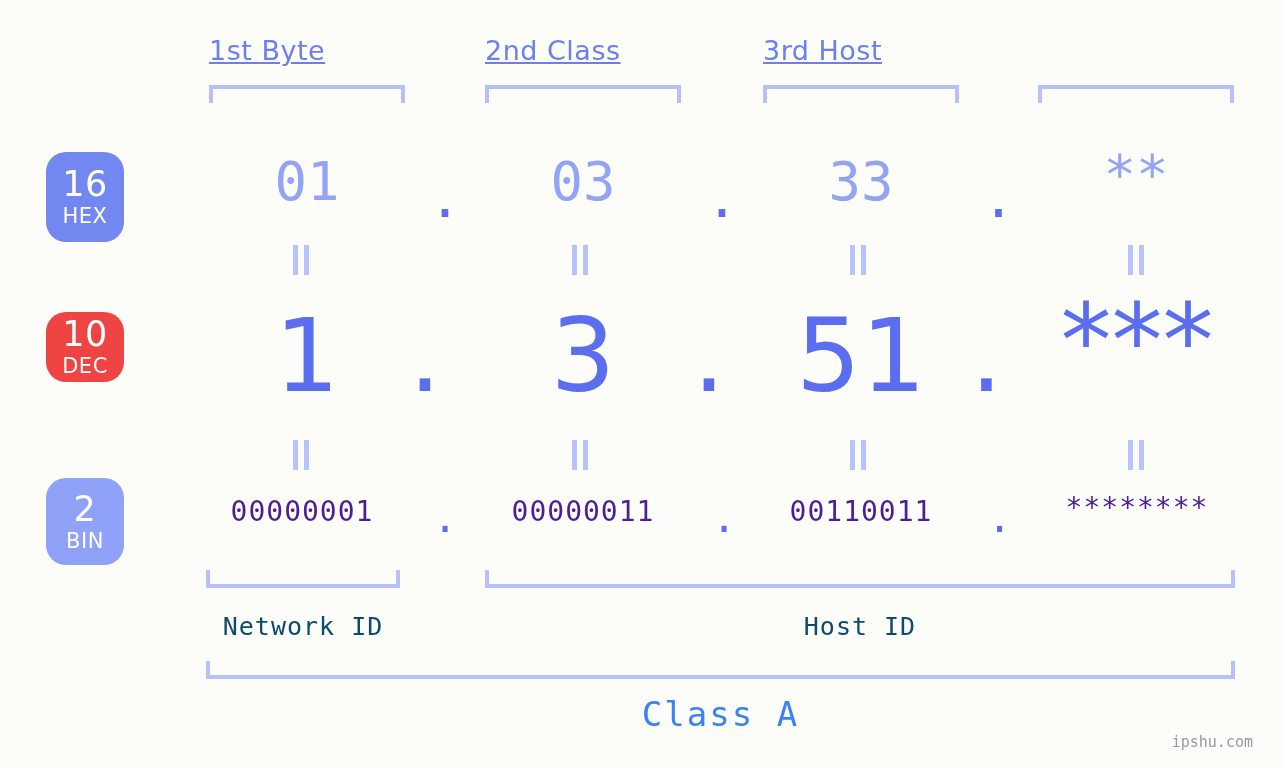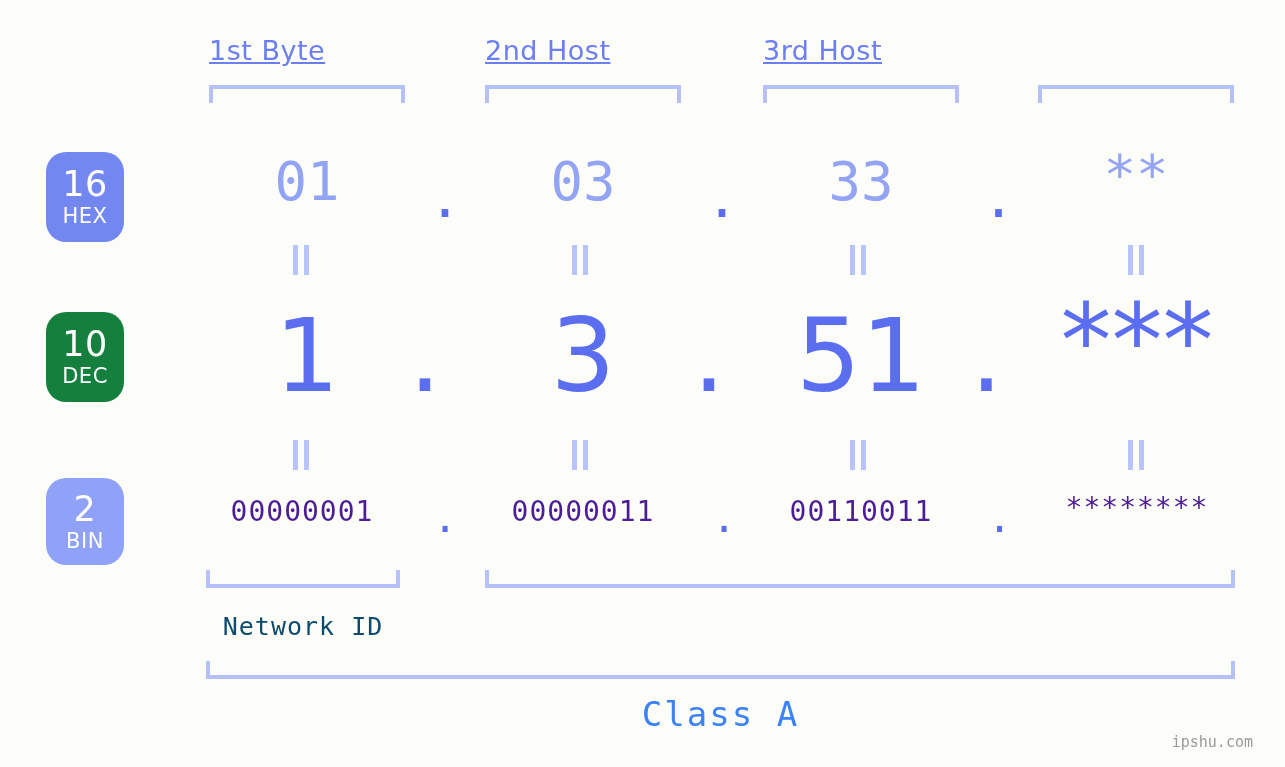--- a/index.html
+++ b/index.html
@@ -168,34 +168,34 @@
     color: #9a9a9a;
     white-space: nowrap;
   }
 </style>
 </head>
 <body>
 
 <div class="stage">
 
   <div class="abs byte-label" style="left:209px; top:35px; width:196px;">1st Byte</div>
-  <div class="abs byte-label" style="left:485px; top:35px; width:196px;">2nd Host</div>
+  <div class="abs byte-label" style="left:485px; top:35px; width:196px;">2nd Class</div>
   <div class="abs byte-label" style="left:763px; top:35px; width:196px;">3rd Host</div>
 
   <div class="abs bracket-top" style="left:209px; top:85px; width:196px;"></div>
   <div class="abs bracket-top" style="left:485px; top:85px; width:196px;"></div>
   <div class="abs bracket-top" style="left:763px; top:85px; width:196px;"></div>
   <div class="abs bracket-top" style="left:1038px; top:85px; width:196px;"></div>
 
   <div class="badge" style="top:152px; height:90px; background:#7287ef;">
     <span class="badge-num">16</span>
     <span class="badge-base">HEX</span>
   </div>
 
-  <div class="badge" style="top:312px; height:90px; background:#15803d;">
+  <div class="badge" style="top:312px; height:70px; background:#ef4444;">
     <span class="badge-num">10</span>
     <span class="badge-base">DEC</span>
   </div>
 
   <div class="badge" style="top:478px; height:87px; background:#8fa2f7;">
     <span class="badge-num">2</span>
     <span class="badge-base">BIN</span>
   </div>
 
   <div class="row-hex">
@@ -268,19 +268,20 @@
     <div class="abs cell-val" style="left:756px; top:498px; width:210px;">00110011</div>
     <div class="abs cell-dot" style="left:960px; top:498px; width:79px;">.</div>
 
     <div class="abs cell-val" style="left:1032px; top:494px; width:210px;">********</div>
   </div>
 
   <div class="abs bracket-bottom" style="left:206px; top:570px; width:194px;"></div>
   <div class="abs section-label" style="left:206px; top:612px; width:194px;">Network ID</div>
 
   <div class="abs bracket-bottom" style="left:485px; top:570px; width:750px;"></div>
+  <div class="abs section-label" style="left:485px; top:612px; width:750px;">Host ID</div>
 
   <div class="abs bracket-bottom" style="left:206px; top:661px; width:1029px;"></div>
   <div class="abs class-label" style="left:206px; top:694px; width:1029px;">Class A</div>
 
   <div class="watermark">ipshu.com</div>
 
 </div>
 
 </body></html>

